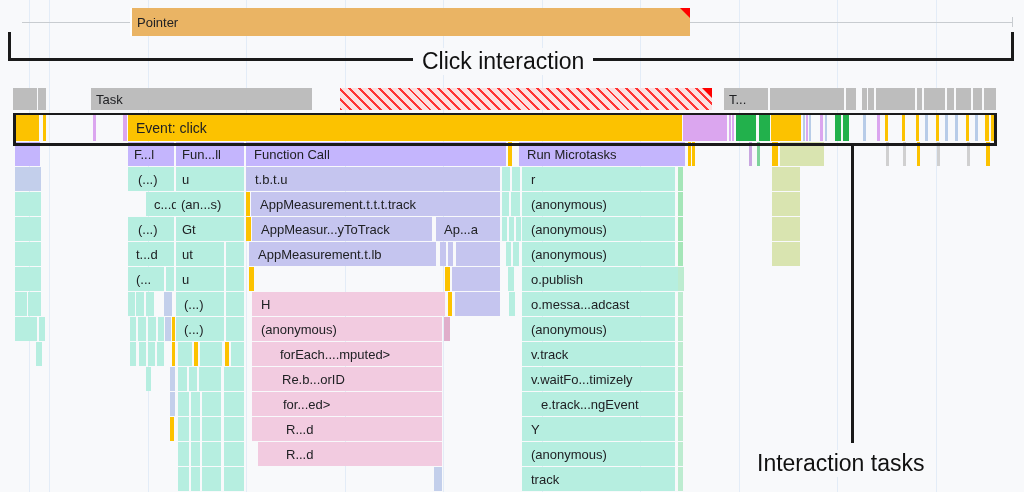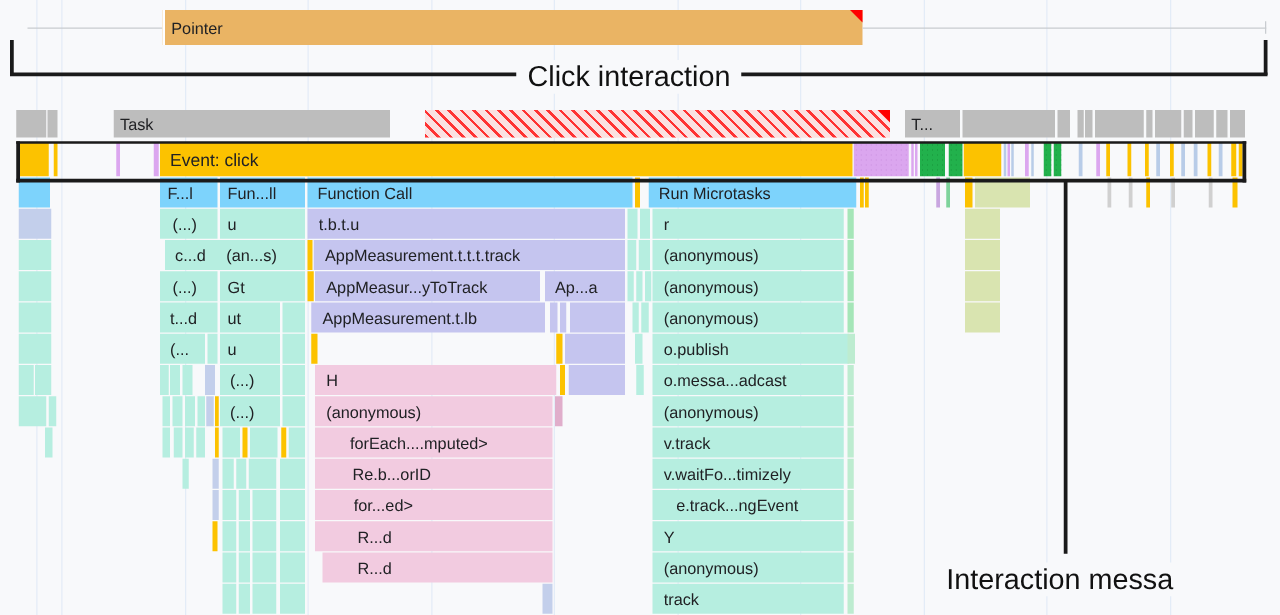--- a/index.html
+++ b/index.html
@@ -31,21 +31,21 @@
      background-image:repeating-linear-gradient(45deg,#f33 0 2px,#fbe1e1 2px 7px); }
 
   .evt-bar { background:#fcc200; }
   .purple-evt { background:#dba6ef;
      background-image:radial-gradient(#c98fe0 0.5px, transparent 0.6px);
      background-size:4px 4px; }
   .green-evt { background:#22b14c;
      background-image:radial-gradient(#17903a 0.5px, transparent 0.6px);
      background-size:4px 4px; }
 
-  .fn-yellow { background:#7dd3fc; }
+  .fn-yellow { background:#c4b5fd; }
   .fn-purple { background:#c5c5ef; }
   .fn-pink   { background:#f2cbe0; }
   .fn-teal   { background:#b6eee0; }
   .fn-blue   { background:#c3cfeb; }
   .fn-olive  { background:#d9e4b0; }
 
   .tick { position:absolute; }
 
   
   .annot-line { position:absolute; background:#1a1a1a; }
@@ -182,21 +182,21 @@
     </div>
   <div class="bar fn-teal" style="left:502px; top:167px; width:8px; height:24px;"></div>
   <div class="bar fn-teal" style="left:512px; top:167px; width:8px; height:24px;"></div>
   <div class="bar fn-teal" style="left:522px; top:167px; width:153px; height:24px; padding-left:9px;">
     <span>r</span>
     </div>
   <div class="bar fn-teal" style="left:678px; top:167px; width:5px; height:24px; background:#a5e6b8;"></div>
   <div class="bar fn-olive" style="left:772px; top:167px; width:28px; height:24px;"></div>
 
   <div class="bar fn-teal" style="left:15px; top:192px; width:26px; height:24px;"></div>
-  <div class="bar fn-teal" style="left:132px; top:192px; width:46px; height:24px; padding-left:8px;">
+  <div class="bar fn-teal" style="left:146px; top:192px; width:46px; height:24px; padding-left:8px;">
     <span>c...d</span>
     </div>
   <div class="bar fn-teal" style="left:176px; top:192px; width:68px; height:24px; padding-left:5px;">
     <span>(an...s)</span>
     </div>
   <div class="tick" style="left:246px; top:192px; width:4px; height:24px; background:#fcc200;"></div>
   <div class="bar fn-purple" style="left:251px; top:192px; width:249px; height:24px; padding-left:9px;">
     <span>AppMeasurement.t.t.t.track</span>
     </div>
   <div class="bar fn-teal" style="left:502px; top:192px; width:7px; height:24px;"></div>
@@ -387,15 +387,15 @@
   <div class="bar fn-teal" style="left:191px; top:467px; width:9px; height:24px;"></div>
   <div class="bar fn-teal" style="left:202px; top:467px; width:19px; height:24px;"></div>
   <div class="bar fn-teal" style="left:224px; top:467px; width:20px; height:24px;"></div>
   <div class="bar fn-blue" style="left:434px; top:467px; width:8px; height:24px;"></div>
   <div class="bar fn-teal" style="left:522px; top:467px; width:153px; height:24px; padding-left:9px;">
     <span>track</span>
     </div>
   <div class="bar fn-teal" style="left:678px; top:467px; width:5px; height:24px; background:#bdecd0;"></div>
 
   <div class="annot-line" style="left:851px; top:145px; width:3px; height:298px;"></div>
-  <div class="annot-label" style="left:748px; top:450px;">Interaction messa</div>
+  <div class="annot-label" style="left:748px; top:450px;">Interaction tasks</div>
 
 </div>
 
 </body></html>

